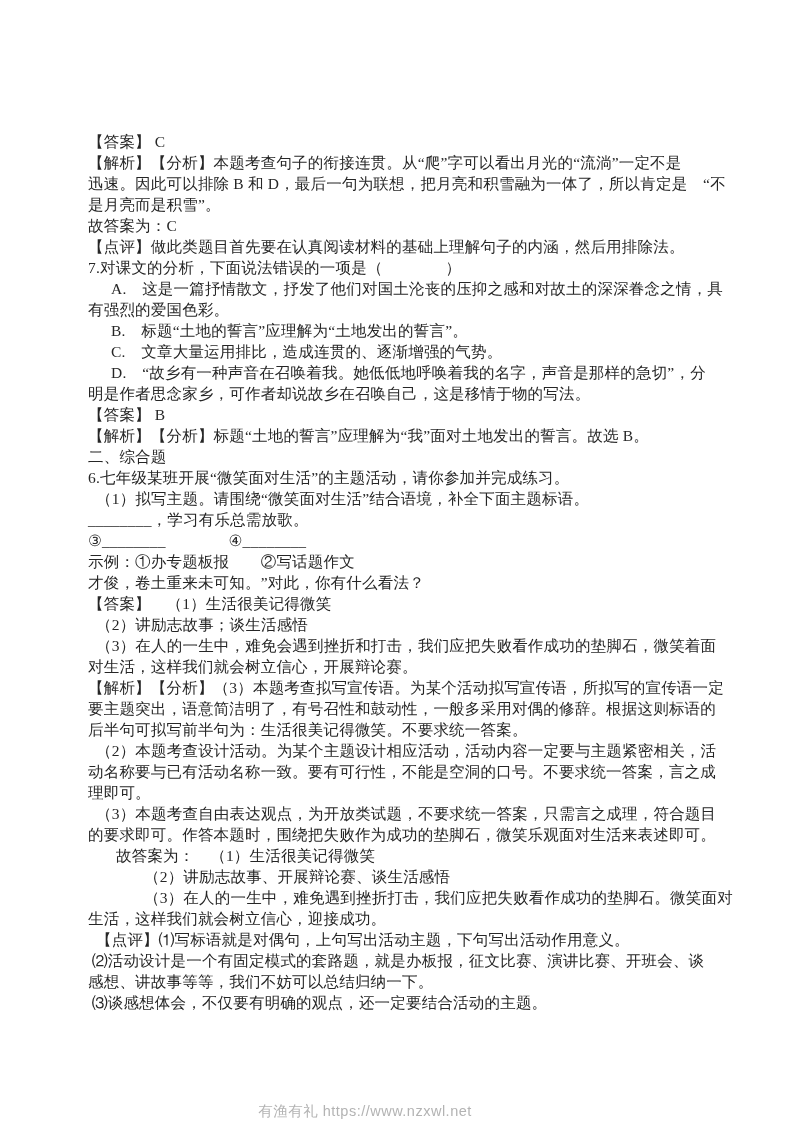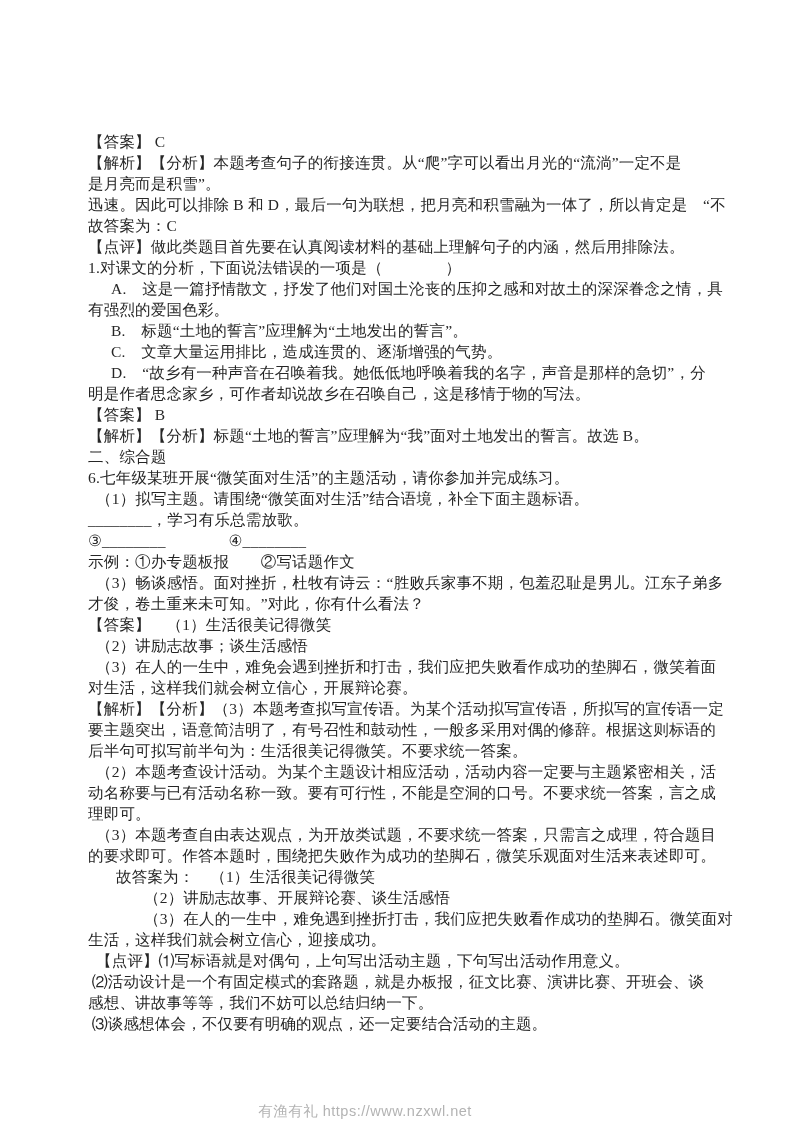--- a/index.html
+++ b/index.html
@@ -53,40 +53,39 @@
     letter-spacing: 0.5px;
   }
 </style>
 </head>
 <body>
 
 <div class="page">
   <div class="doc-body">
       <div class="line ind-0">【答案】 C</div>
       <div class="line ind-0">【解析】【分析】本题考查句子的衔接连贯。从“爬”字可以看出月光的“流淌”一定不是</div>
+      <div class="line ind-0">迅速。因此可以排除 B 和 D，最后一句为联想，把月亮和积雪融为一体了，所以肯定是　“不</div>
       <div class="line ind-0">是月亮而是积雪”。</div>
-      <div class="line ind-0">迅速。因此可以排除 B 和 D，最后一句为联想，把月亮和积雪融为一体了，所以肯定是　“不</div>
       <div class="line ind-0">故答案为：C</div>
       <div class="line ind-0">【点评】做此类题目首先要在认真阅读材料的基础上理解句子的内涵，然后用排除法。</div>
-      <div class="line ind-0">1.对课文的分析，下面说法错误的一项是（　　　　）</div>
+      <div class="line ind-0">7.对课文的分析，下面说法错误的一项是（　　　　）</div>
       <div class="line ind-23">A.　这是一篇抒情散文，抒发了他们对国土沦丧的压抑之感和对故土的深深眷念之情，具</div>
       <div class="line ind-0">有强烈的爱国色彩。</div>
       <div class="line ind-23">B.　标题“土地的誓言”应理解为“土地发出的誓言”。</div>
       <div class="line ind-23">C.　文章大量运用排比，造成连贯的、逐渐增强的气势。</div>
       <div class="line ind-23">D.　“故乡有一种声音在召唤着我。她低低地呼唤着我的名字，声音是那样的急切”，分</div>
       <div class="line ind-0">明是作者思念家乡，可作者却说故乡在召唤自己，这是移情于物的写法。</div>
       <div class="line ind-0">【答案】 B</div>
       <div class="line ind-0">【解析】【分析】标题“土地的誓言”应理解为“我”面对土地发出的誓言。故选 B。</div>
       <div class="line ind-0">二、综合题</div>
       <div class="line ind-0">6.七年级某班开展“微笑面对生活”的主题活动，请你参加并完成练习。</div>
       <div class="line ind-8">（1）拟写主题。请围绕“微笑面对生活”结合语境，补全下面主题标语。</div>
       <div class="line ind-0">________，学习有乐总需放歌。</div>
       <div class="line ind-0">③________　　　　④________</div>
       <div class="line ind-0">示例：①办专题板报　　②写话题作文</div>
-      <div class="line ind-8">（3）畅谈感悟。面对挫折，杜牧有诗云：“胜败兵家事不期，包羞忍耻是男儿。江东子弟多</div>
       <div class="line ind-0">才俊，卷土重来未可知。”对此，你有什么看法？</div>
       <div class="line ind-0">【答案】　（1）生活很美记得微笑</div>
       <div class="line ind-8">（2）讲励志故事；谈生活感悟</div>
       <div class="line ind-8">（3）在人的一生中，难免会遇到挫折和打击，我们应把失败看作成功的垫脚石，微笑着面</div>
       <div class="line ind-0">对生活，这样我们就会树立信心，开展辩论赛。</div>
       <div class="line ind-0">【解析】【分析】（3）本题考查拟写宣传语。为某个活动拟写宣传语，所拟写的宣传语一定</div>
       <div class="line ind-0">要主题突出，语意简洁明了，有号召性和鼓动性，一般多采用对偶的修辞。根据这则标语的</div>
       <div class="line ind-0">后半句可拟写前半句为：生活很美记得微笑。不要求统一答案。</div>
       <div class="line ind-8">（2）本题考查设计活动。为某个主题设计相应活动，活动内容一定要与主题紧密相关，活</div>
       <div class="line ind-0">动名称要与已有活动名称一致。要有可行性，不能是空洞的口号。不要求统一答案，言之成</div>

